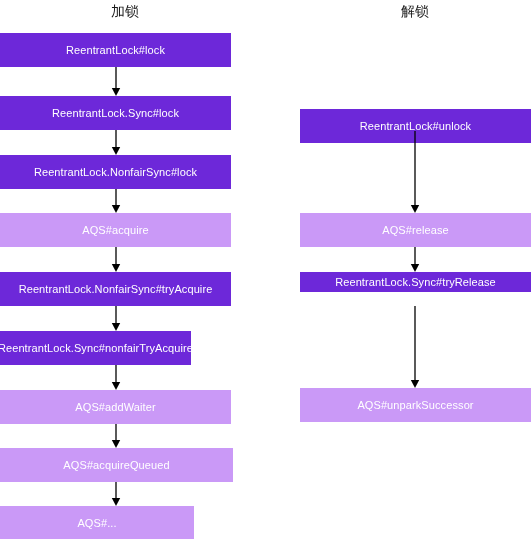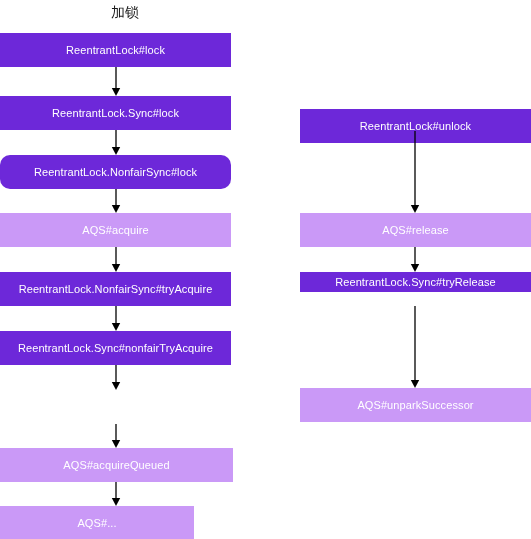--- a/index.html
+++ b/index.html
@@ -16,21 +16,21 @@
   #canvas {
     position: relative;
     width: 531px;
     height: 539px;
     background: #ffffff;
   }
   .col-title {
     position: absolute;
     font-size: 14px;
     color: #1a1a1a;
-    font-family: Liberation Sans, sans-serif;
+    font-family: Liberation Serif, serif;
     text-align: center;
     line-height: 20px;
     white-space: nowrap;
   }
   .node {
     position: absolute;
     display: flex;
     align-items: center;
     justify-content: center;
     color: #ffffff;
@@ -66,62 +66,66 @@
       <line x1="7" y1="0" x2="7" y2="22"></line>
       <polygon points="2.8,21 11.2,21 7,29"></polygon>
     </svg>
     <div class="node blue" style="left: 0px; top: 96px; width: 231px; height: 34px;">
       <span>ReentrantLock.Sync#lock</span>
     </div>
     <svg class="arrow" width="14" height="25" style="left: 109px; top: 130px;">
       <line x1="7" y1="0" x2="7" y2="18"></line>
       <polygon points="2.8,17 11.2,17 7,25"></polygon>
     </svg>
-    <div class="node blue" style="left: 0px; top: 155px; width: 231px; height: 34px; border-radius: 10px;">
+    <div class="node blue" style="left: 0px; top: 155px; width: 231px; height: 34px;">
       <span>ReentrantLock.NonfairSync#lock</span>
     </div>
     <svg class="arrow" width="14" height="24" style="left: 109px; top: 189px;">
       <line x1="7" y1="0" x2="7" y2="17"></line>
       <polygon points="2.8,16 11.2,16 7,24"></polygon>
     </svg>
     <div class="node purple" style="left: 0px; top: 213px; width: 231px; height: 34px;">
       <span>AQS#acquire</span>
     </div>
     <svg class="arrow" width="14" height="25" style="left: 109px; top: 247px;">
       <line x1="7" y1="0" x2="7" y2="18"></line>
       <polygon points="2.8,17 11.2,17 7,25"></polygon>
     </svg>
     <div class="node blue" style="left: 0px; top: 272px; width: 231px; height: 34px;">
       <span>ReentrantLock.NonfairSync#tryAcquire</span>
     </div>
     <svg class="arrow" width="14" height="25" style="left: 109px; top: 306px;">
       <line x1="7" y1="0" x2="7" y2="18"></line>
       <polygon points="2.8,17 11.2,17 7,25"></polygon>
     </svg>
-    <div class="node blue" style="left: 0px; top: 331px; width: 231px; height: 34px;">
+    <div class="node blue" style="left: 0px; top: 331px; width: 191px; height: 34px;">
       <span>ReentrantLock.Sync#nonfairTryAcquire</span>
     </div>
     <svg class="arrow" width="14" height="25" style="left: 109px; top: 365px;">
       <line x1="7" y1="0" x2="7" y2="18"></line>
       <polygon points="2.8,17 11.2,17 7,25"></polygon>
     </svg>
+    <div class="node purple" style="left: 0px; top: 390px; width: 231px; height: 34px;">
+      <span>AQS#addWaiter</span>
+    </div>
     <svg class="arrow" width="14" height="24" style="left: 109px; top: 424px;">
       <line x1="7" y1="0" x2="7" y2="17"></line>
       <polygon points="2.8,16 11.2,16 7,24"></polygon>
     </svg>
     <div class="node purple" style="left: 0px; top: 448px; width: 233px; height: 34px;">
       <span>AQS#acquireQueued</span>
     </div>
     <svg class="arrow" width="14" height="24" style="left: 109px; top: 482px;">
       <line x1="7" y1="0" x2="7" y2="17"></line>
       <polygon points="2.8,16 11.2,16 7,24"></polygon>
     </svg>
     <div class="node purple" style="left: 0px; top: 506px; width: 194px; height: 33px;">
       <span>AQS#...</span>
     </div>
+    <div class="col-title" style="left: 380px; top: 2px; width: 70px;">解锁</div>
     <div class="node blue" style="left: 300px; top: 109px; width: 231px; height: 34px;">
       <span>ReentrantLock#unlock</span>
     </div>
     <svg class="arrow" width="14" height="82" style="left: 408px; top: 131px;">
       <line x1="7" y1="0" x2="7" y2="75"></line>
       <polygon points="2.8,74 11.2,74 7,82"></polygon>
     </svg>
     <div class="node purple" style="left: 300px; top: 213px; width: 231px; height: 34px;">
       <span>AQS#release</span>
     </div>

